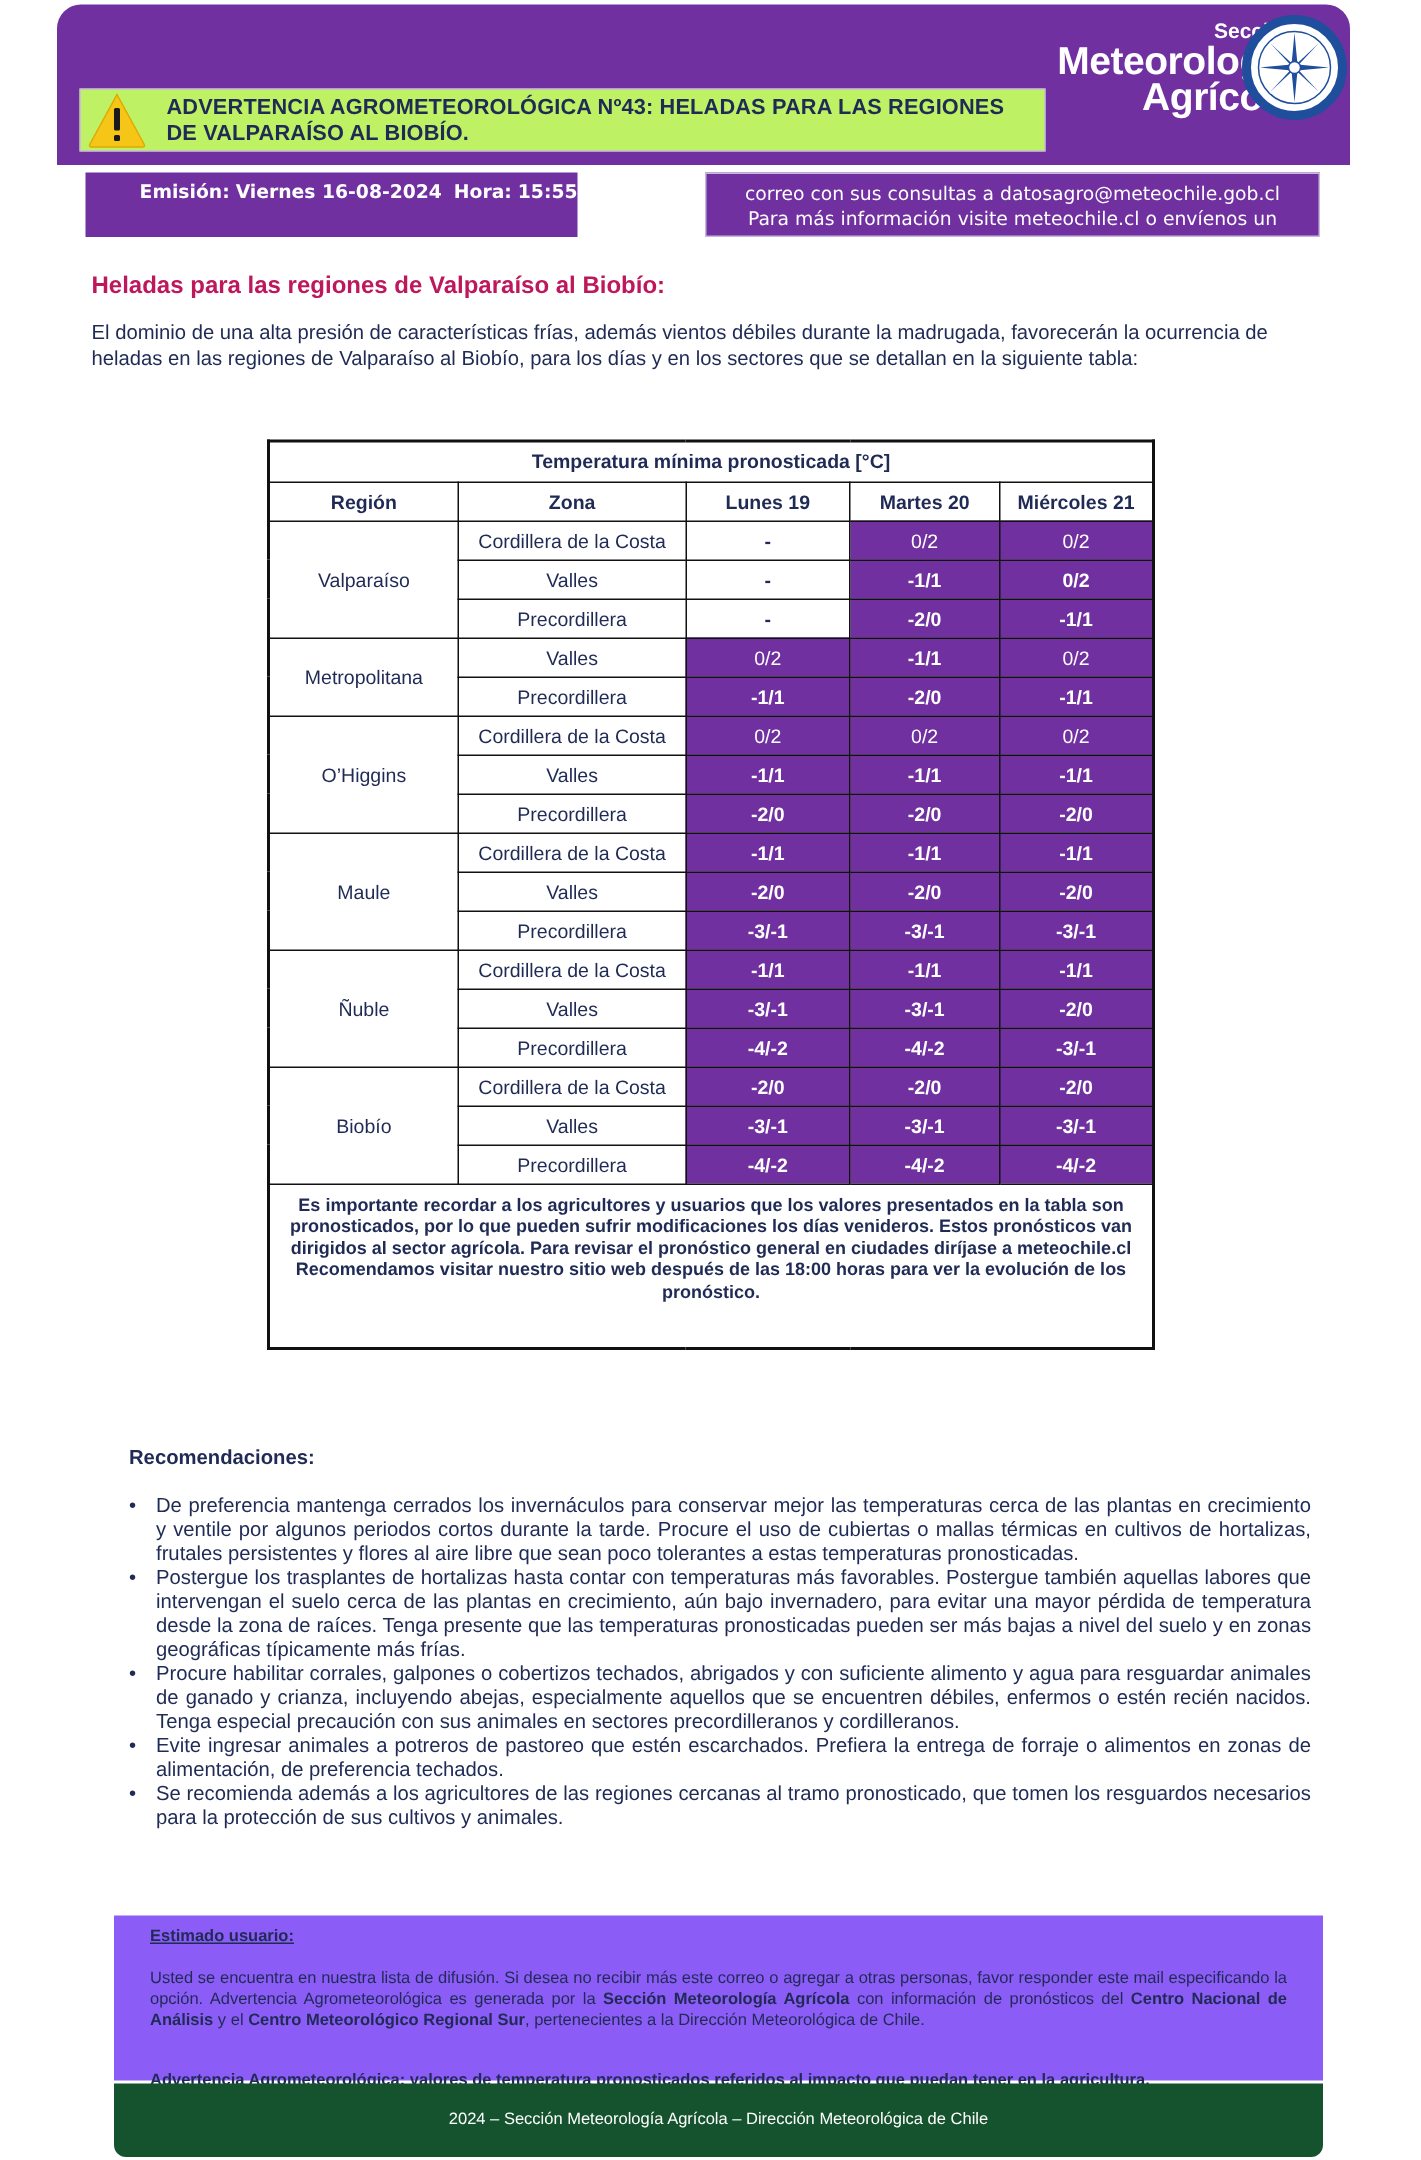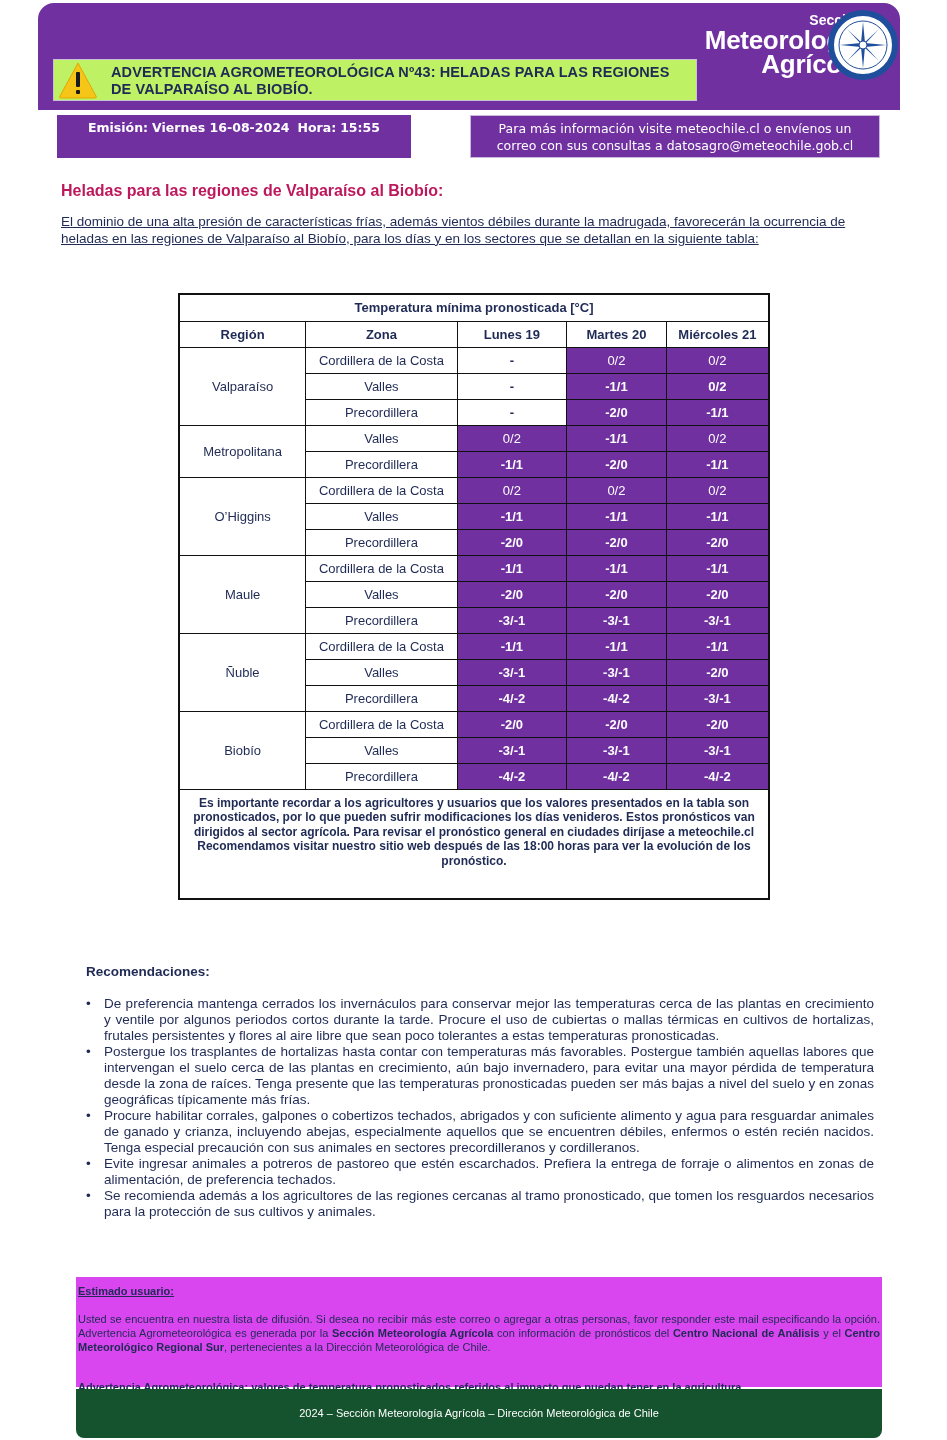--- a/index.html
+++ b/index.html
@@ -27,30 +27,30 @@
   .brand .seccion { font-size: 14px; line-height: 16px; }
   .brand .meteo { font-size: 26px; line-height: 25px; letter-spacing: -0.3px; }
   .brand .agri { font-size: 26px; line-height: 22px; letter-spacing: -0.3px; }
   .logo { position: absolute; left: 828px; top: 10px; width: 70px; height: 70px; }
 
   .info-left, .info-right {
     position: absolute; top: 115px; height: 43px; background: #7030a0; color: #ffffff;
     text-align: center; font-family: "DejaVu Sans", sans-serif; font-size: 12.5px; line-height: 17px;
     padding-top: 4px;
   }
-  .info-left { left: 57px; width: 354px; }
+  .info-left { left: 57px; width: 328px; text-align: right; }
   .info-right { left: 470px; width: 410px; border: 1px solid #c8b8dc; }
   .info-left b { font-weight: bold; }
 
   
   .intro-heading {
     position: absolute; left: 61px; top: 182px; font-size: 16px; font-weight: bold; color: #be185d;
   }
   .intro-text {
-    position: absolute; left: 61px; top: 214px; width: 820px; font-size: 13.5px; line-height: 16.5px; color: #1f2a55; text-decoration: underline;
+    position: absolute; left: 61px; top: 214px; width: 820px; font-size: 13.5px; line-height: 16.5px; color: #1f2a55;
   }
 
   
   .forecast-table {
     position: absolute; left: 178px; top: 293px; width: 592px;
     border-collapse: collapse; border: 2px solid #111111;
     font-size: 13px; color: #1f2a55;
   }
   .forecast-table td, .forecast-table th {
     border: 1.5px solid #111111; text-align: center; height: 26px; padding: 0 4px;
@@ -73,22 +73,22 @@
   
   .reco-heading { position: absolute; left: 86px; top: 964px; font-size: 13.5px; font-weight: bold; color: #1f2a55; }
   .reco-list { position: absolute; left: 86px; top: 996px; width: 788px; list-style: none; }
   .reco-list li {
     position: relative; padding-left: 18px; font-size: 13.5px; line-height: 16px; color: #1f2a55; text-align: justify;
   }
   .reco-list li .bullet { position: absolute; left: 0; top: 0; }
 
   
   .notice-box {
-    position: absolute; left: 76px; top: 1277px; width: 806px; height: 110px; background: #d946ef;
-    padding: 7px 2px; font-size: 11px; line-height: 14px; color: #1f2a55;
+    position: absolute; left: 76px; top: 1277px; width: 806px; height: 110px; background: #8b5cf6;
+    padding: 7px 24px; font-size: 11px; line-height: 14px; color: #1f2a55;
   }
   .notice-title { font-weight: bold; text-decoration: underline; margin-bottom: 14px; }
   .notice-body { text-align: justify; margin-bottom: 26px; }
   .notice-final { font-weight: bold; }
   .footer-band {
     position: absolute; left: 76px; top: 1389px; width: 806px; height: 49px; background: #14532d;
     border-radius: 0 0 8px 8px; color: #ffffff; text-align: center; font-size: 11px; line-height: 49px;
   }
 </style>
 </head>
@@ -134,22 +134,22 @@
 <div class="info-left">
   <div>
     <b>Emisión:</b>
     <b>Viernes 16-08-2024</b>&nbsp;
     <b>Hora:</b>
     <b>15:55</b>
   </div>
 </div>
 
 <div class="info-right">
+  <div>correo con sus consultas a datosagro@meteochile.gob.cl</div>
   <div>Para más información visite meteochile.cl o envíenos un</div>
-  <div>correo con sus consultas a datosagro@meteochile.gob.cl</div>
 </div>
 
 <div class="intro-heading">Heladas para las regiones de Valparaíso al Biobío:</div>
 <div class="intro-text">El dominio de una alta presión de características frías, además vientos débiles durante la madrugada, favorecerán la ocurrencia de heladas en las regiones de Valparaíso al Biobío, para los días y en los sectores que se detallan en la siguiente tabla:</div>
 
 <table class="forecast-table">
   <colgroup>
     <col class="col-region">
       <col class="col-zona">
       <col class="col-day1">

